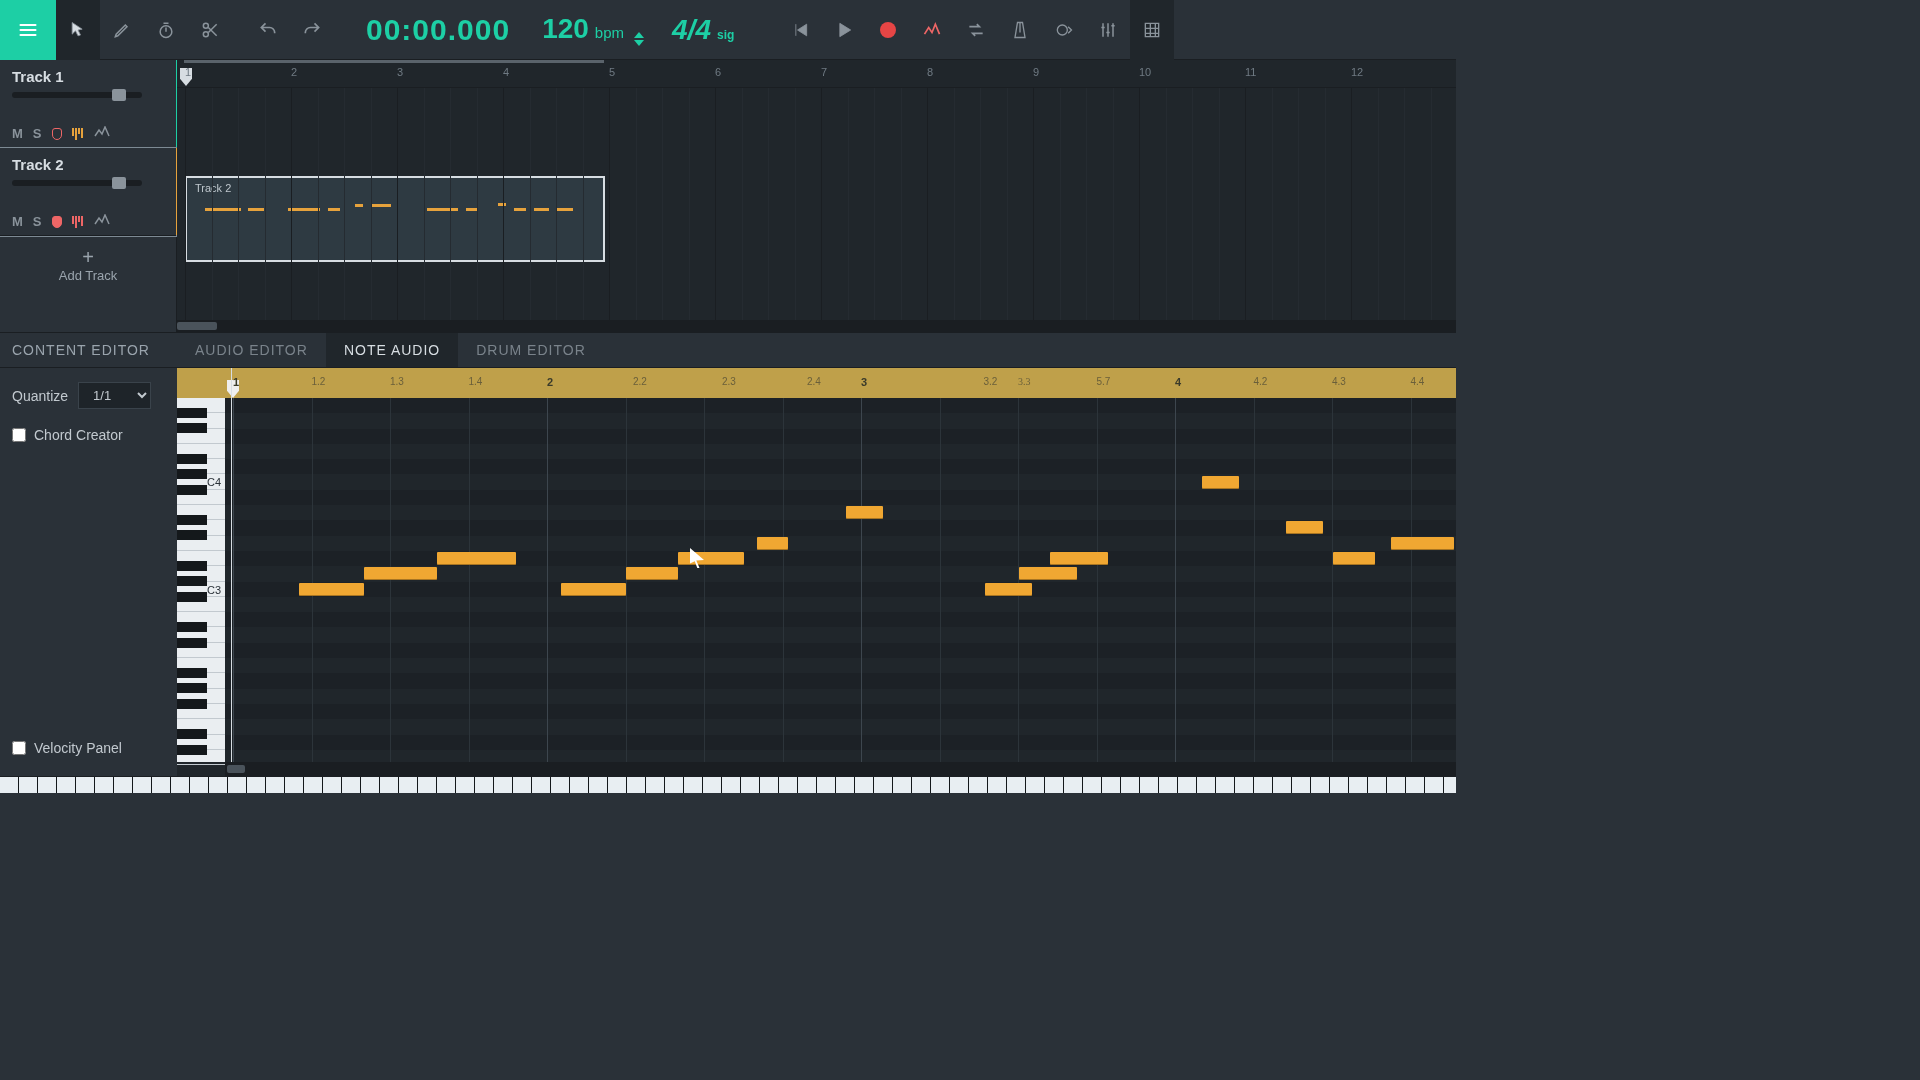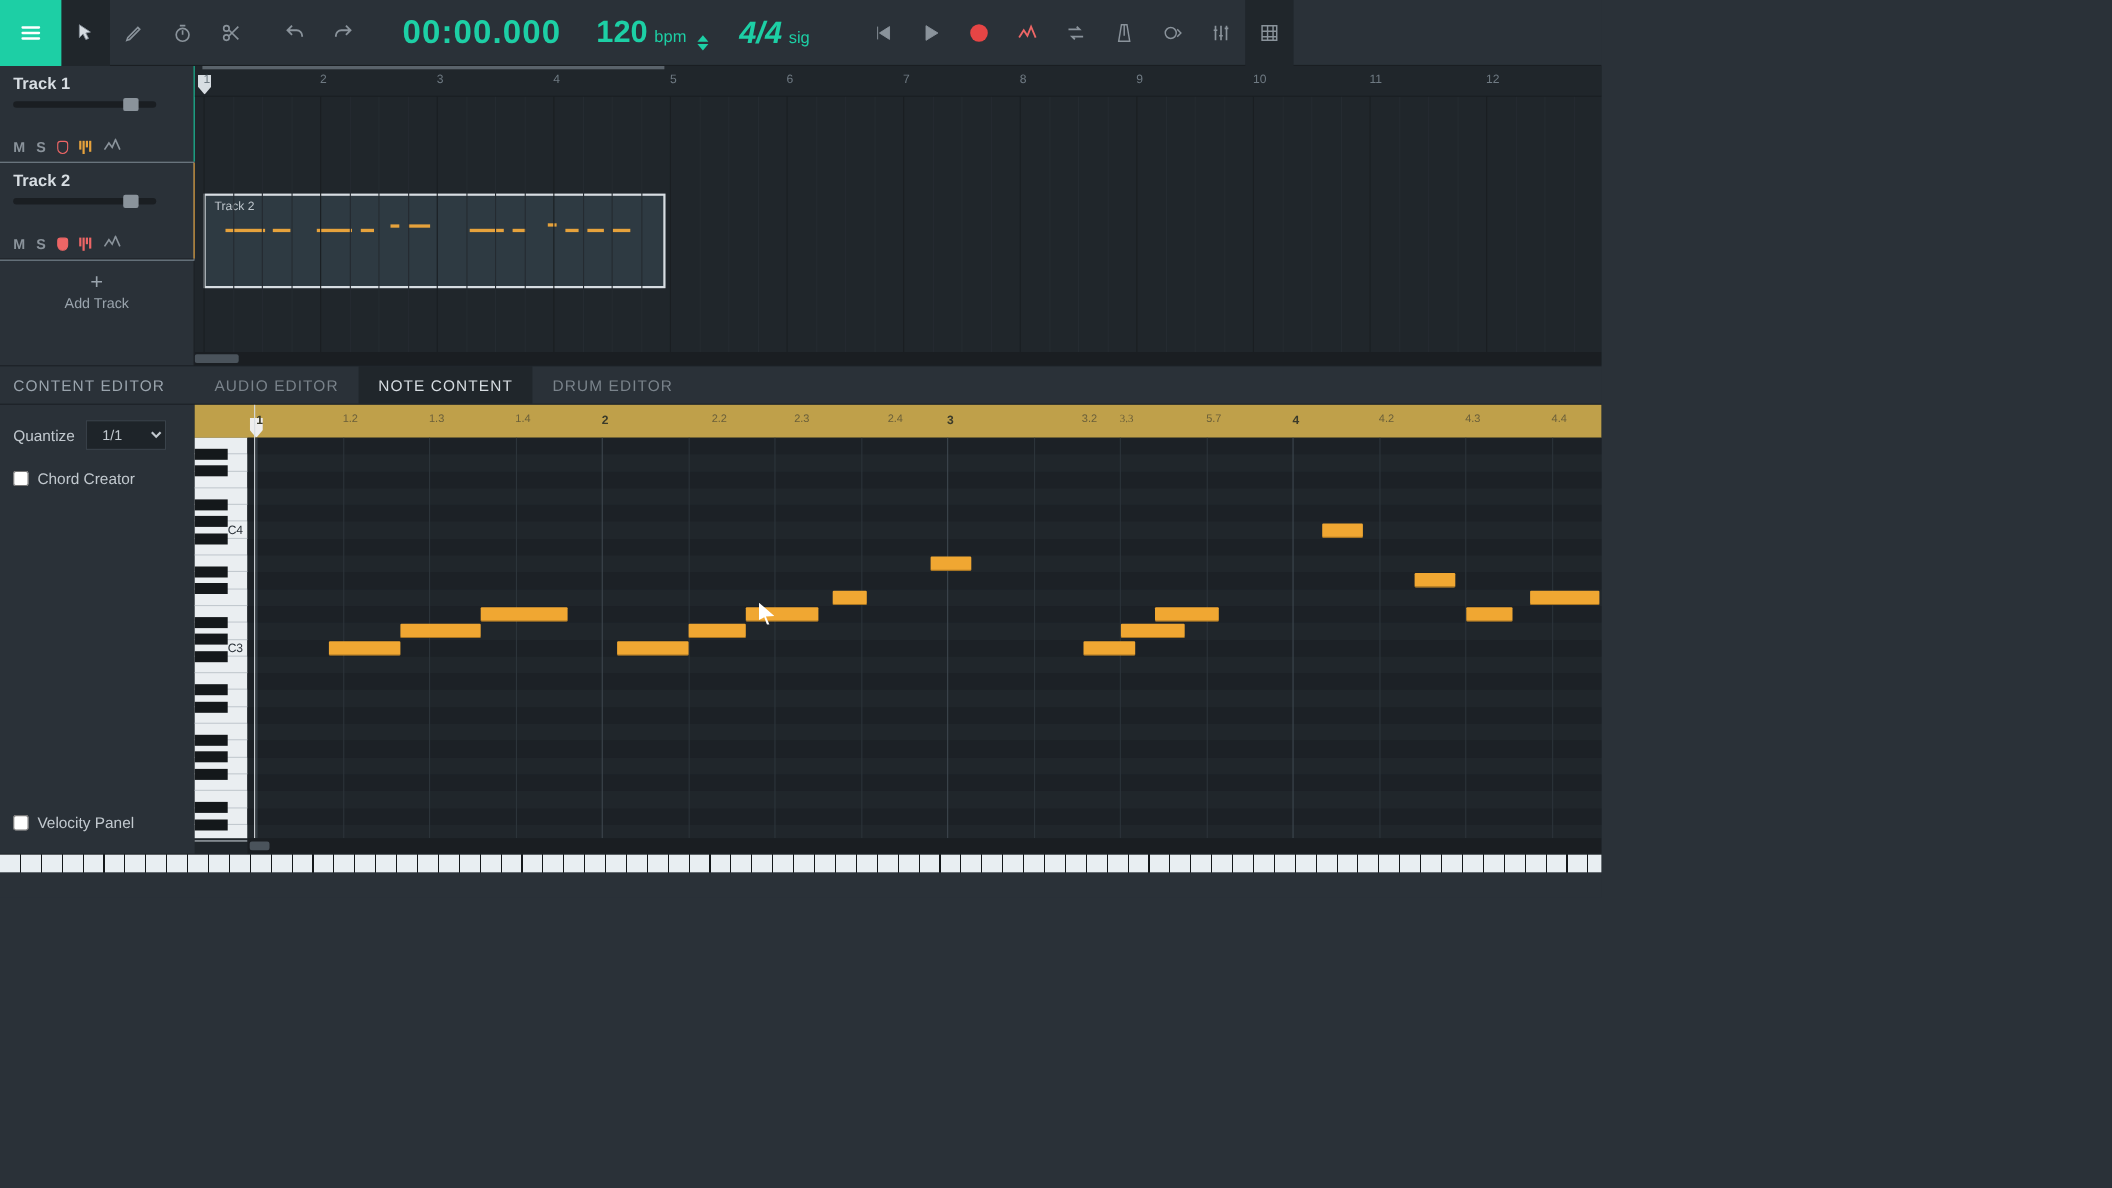--- a/index.html
+++ b/index.html
@@ -12,21 +12,21 @@
 .tb-btn svg { width:20px; height:20px; fill:currentColor; stroke:currentColor; }
 .tb-sep { width:14px;}
 .tb-time { color:#1dcfa5; font-size:30px; font-weight:600; letter-spacing:1px; margin:0 18px;}
 .tb-bpm { color:#1dcfa5; font-size:28px; font-weight:600; display:flex; align-items:baseline; gap:6px; margin:0 14px;}
 .tb-bpm .lbl { color:#1dcfa5; font-size:15px; font-weight:400;}
 .tb-bpm .spin { display:flex; flex-direction:column; margin-left:4px;}
 .tb-bpm .spin div { width:0;height:0;border-left:5px solid transparent;border-right:5px solid transparent;}
 .tb-bpm .spin .up { border-bottom:6px solid #1dcfa5; margin-bottom:2px;}
 .tb-bpm .spin .dn { border-top:6px solid #1dcfa5;}
 .tb-sig { color:#1dcfa5; font-size:28px; font-style:italic; font-weight:600; display:flex; align-items:baseline; gap:6px; margin:0 14px;}
-.tb-sig .lbl { font-size:15px; font-weight:400; font-style:normal;}
+.tb-sig .lbl { font-size:12px; font-weight:700; font-style:normal;}
 .rec-dot { width:16px;height:16px;border-radius:50%; background:#e64545;}
 
 
 .arrange { position:relative; height:272px; display:flex; background:#20262b;}
 .track-col { width:177px; background:#2a3138; border-right:1px solid #1a1e22;}
 .track { height:88px; border-bottom:1px solid #1a1e22; padding:8px 10px 4px 12px; position:relative;}
 .track.selected { outline:1px solid #7d8a94;}
 .track .name { color:#d7dde2; font-size:15px; font-weight:600;}
 .track .vol { position:absolute; top:32px; left:12px; width:130px; height:6px; background:#1a1e22; border-radius:3px;}
 .track .vol .knob { position:absolute; top:-3px; left:100px; width:14px;height:12px; background:#8a939b; border-radius:2px;}
@@ -344,21 +344,21 @@
     <div class="hscroll">
         <div class="thumb"></div>
       </div>
   </div>
 </div>
 
 <div class="editor-tabs">
   <div class="side-title">CONTENT EDITOR</div>
   <div class="tabs" id="editor-tabs">
       <div class="tab">AUDIO EDITOR</div>
-      <div class="tab active">NOTE CONTENT</div>
+      <div class="tab active">NOTE AUDIO</div>
       <div class="tab">DRUM EDITOR</div>
     </div>
 </div>
 
 <div class="note-editor">
   <div class="ne-side">
     <div class="row">
       <span>Quantize</span>
       <select><option>1/1</option></select>
     </div>
@@ -374,21 +374,21 @@
   <div class="ne-main">
     <div class="ne-ruler" id="ne-ruler">
       <div class="ph"></div>
     <div class="bar" style="left: 56px;">1</div>
         <div class="bar" style="left: 370px;">2</div>
         <div class="bar" style="left: 684px;">3</div>
         <div class="bar" style="left: 998px;">4</div>
         <div class="sub" style="left: 134.5px;">1.2</div>
         <div class="sub" style="left: 213px;">1.3</div>
         <div class="sub" style="left: 291.5px;">1.4</div>
-        <div class="sub" style="left: 470px; text-align: right;">2.2</div>
+        <div class="sub" style="left: 456px; text-align: right;">2.2</div>
         <div class="sub" style="left: 527px; margin-left: 18px;">2.3</div>
         <div class="sub" style="left: 630px;">2.4</div>
         <div class="sub" style="left: 762.5px; margin-left: 44px;">3.2</div>
         <div class="sub" style="left: 841px; font-family: Liberation Serif, serif;">3.3</div>
         <div class="sub" style="left: 919.5px;">5.7</div>
         <div class="sub" style="left: 1076.5px;">4.2</div>
         <div class="sub" style="left: 1155px;">4.3</div>
         <div class="sub" style="left: 1233.5px;">4.4</div>
       </div>
     <div class="piano" id="piano">

